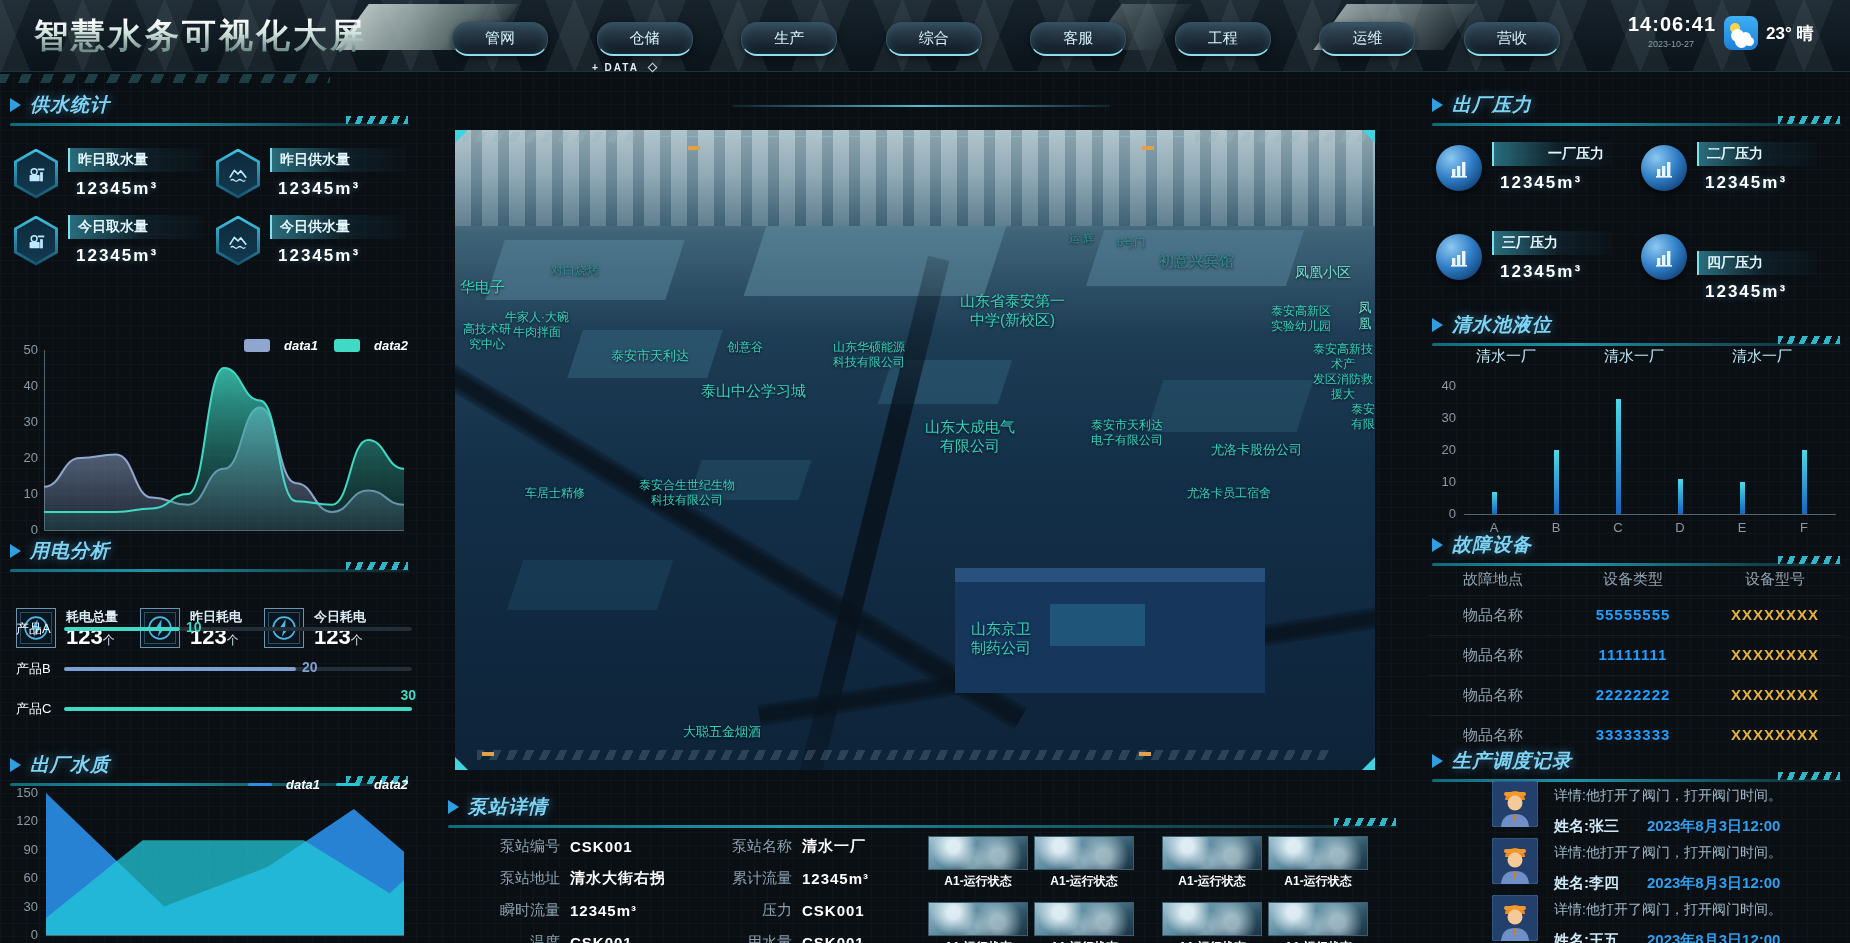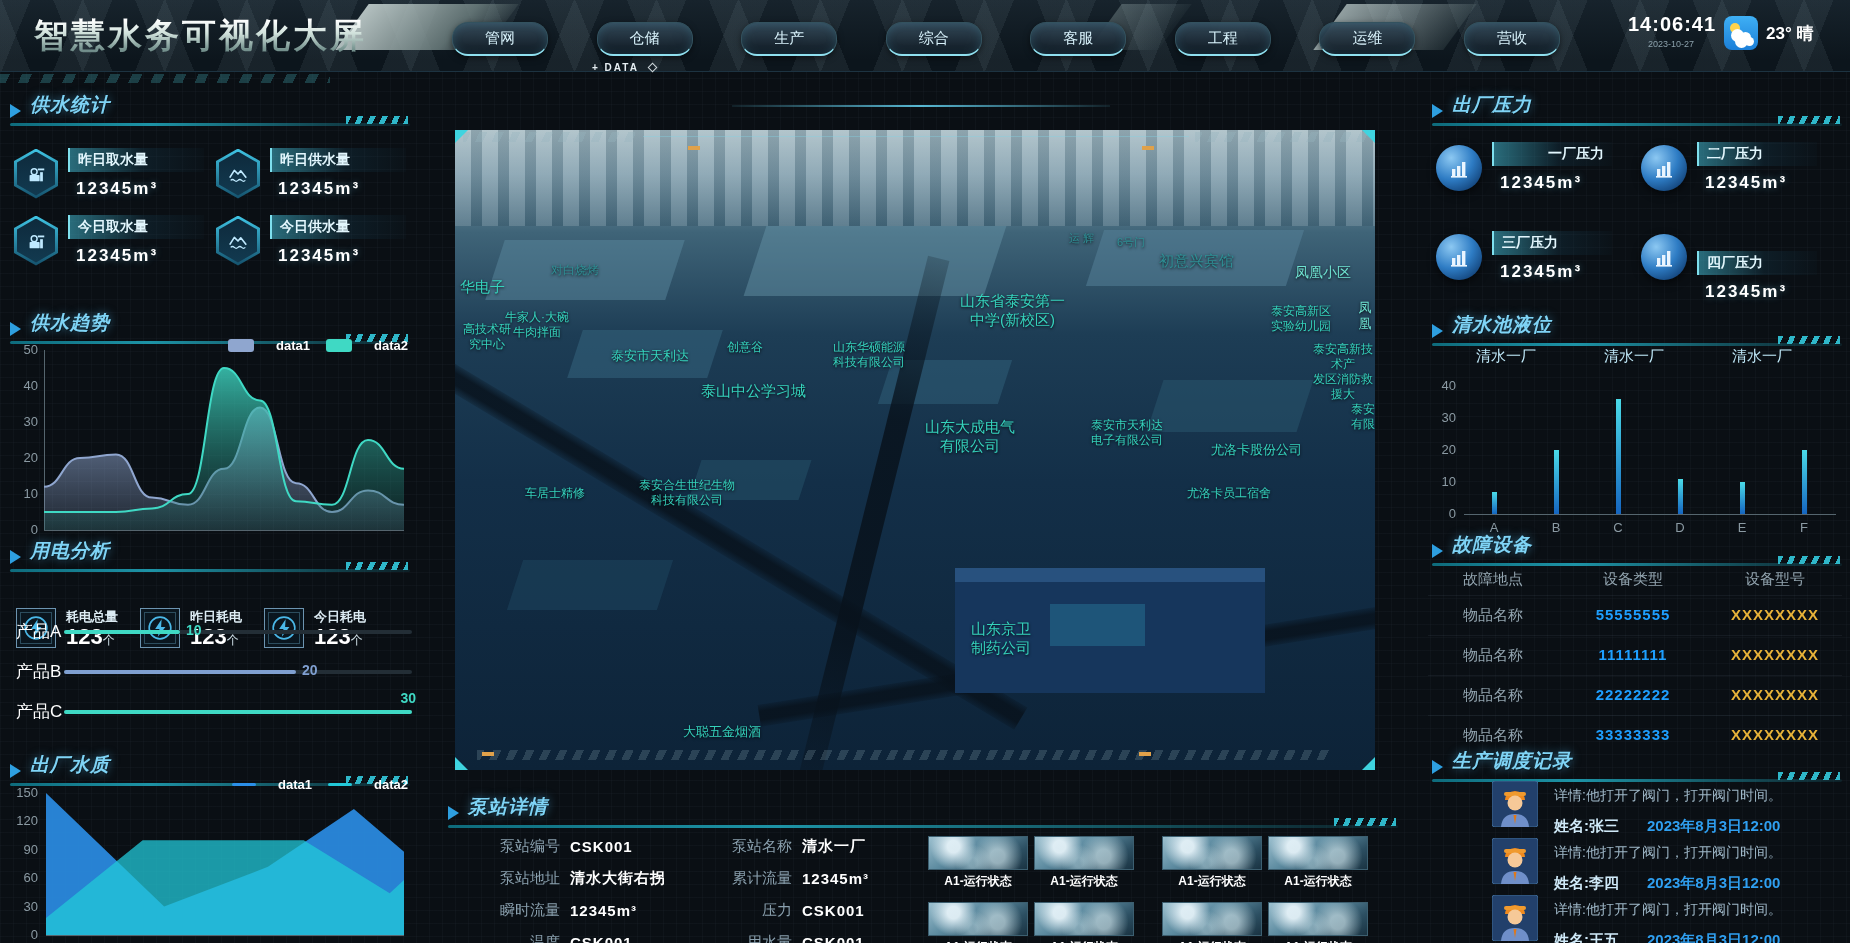--- a/index.html
+++ b/index.html
@@ -38,21 +38,21 @@
   .wicon .cl{position:absolute;left:7px;top:13px;width:13px;height:13px;border-radius:50%;background:#fff;
     box-shadow:8px 2px 0 -1px #fff,4px 6px 0 0 #fff,12px 6px 0 -2px #fff;}
   .wtext{font-size:17px;font-weight:bold;color:#fff;white-space:nowrap;}
   .data-badge{position:absolute;left:592px;top:62px;font-size:10px;color:#e6eef2;letter-spacing:2px;font-weight:bold;}
   .data-badge .dia{display:inline-block;width:7px;height:7px;border:1px solid #cfd8dc;transform:rotate(45deg);margin-left:10px;}
   .top-line{position:absolute;left:732px;top:105px;width:378px;height:2px;background:linear-gradient(90deg,rgba(90,190,215,.1),#58b9d4,rgba(90,190,215,.1));}
   .top-left-hatch{position:absolute;left:0;top:74px;width:330px;height:9px;
     background:repeating-linear-gradient(115deg,rgba(60,150,160,.35) 0 9px,transparent 9px 20px);}
   
   .sec-head{position:absolute;width:400px;}
-  .sec-head .row{display:flex;align-items:flex-end;gap:9px;}
+  .sec-head .row{display:flex;align-items:center;gap:9px;}
   .tri{width:0;height:0;border-left:11px solid #2e9fe0;border-top:7px solid transparent;border-bottom:7px solid transparent;}
   .sec-title{font-size:19px;font-weight:bold;font-style:italic;color:#7fd4f6;letter-spacing:1px;
     text-shadow:0 0 10px rgba(80,180,230,.55),1px 1px 0 rgba(0,0,0,.8);}
   .sec-line{position:relative;height:3px;margin-top:5px;border-radius:2px;
     background:linear-gradient(90deg,#0e6b7c,#1d93a6 35%,rgba(29,147,166,.12));}
   .sec-line::after{content:"";position:absolute;right:2px;top:-7px;width:62px;height:8px;
     background:repeating-linear-gradient(115deg,#2fb7c9 0 5px,transparent 5px 11px);}
   
   .stats-grid{position:absolute;display:grid;grid-template-columns:192px 192px;grid-gap:16px 10px;}
   .stat-card{display:flex;gap:10px;align-items:center;}
@@ -64,35 +64,35 @@
   .stat-banner{font-size:14px;font-weight:bold;color:#e2f6fd;padding:3px 8px;width:136px;
     border-left:2px solid #7fe0ee;
     background:linear-gradient(90deg,rgba(62,170,192,.6),rgba(25,72,95,.25) 55%,rgba(25,72,95,.05));}
   .stat-value{font-size:17px;font-weight:bold;color:#fff;letter-spacing:2px;margin-top:7px;padding-left:8px;
     text-shadow:0 0 7px rgba(120,220,255,.35);}
   
   .chart{position:absolute;}
   .ytick{position:absolute;font-size:13px;color:#8b9aa3;width:28px;text-align:right;}
   .xtick{position:absolute;font-size:13px;color:#8b9aa3;text-align:center;width:30px;}
   .legend{position:absolute;display:flex;gap:16px;align-items:center;}
-  .lg-item{display:flex;gap:22px;align-items:center;font-size:13px;font-weight:bold;color:#fff;}
+  .lg-item{display:flex;gap:14px;align-items:center;font-size:13px;font-weight:bold;color:#fff;font-style:italic;}
   .lg-sw{width:26px;height:13px;border-radius:3px;}
   .lg-ln{width:24px;height:3px;border-radius:2px;}
   .axis-x{position:absolute;height:1px;background:#55656e;}
   .axis-y{position:absolute;width:1px;background:#55656e;}
   
   .pow-row{position:absolute;display:flex;gap:22px;}
   .pow-card{display:flex;gap:10px;align-items:center;margin-top:36px;}
   .pow-icon{width:40px;height:40px;border:1px solid #6c94b0;display:grid;place-items:center;background:rgba(10,24,34,.8);}
   .pow-in{width:32px;height:32px;border:1px solid #2c4d5e;display:grid;place-items:center;}
   .pow-label{font-size:13px;color:#dcebf3;font-weight:bold;}
   .pow-value{font-size:22px;font-weight:900;color:#fff;line-height:1;}
   .pow-value span{font-size:12px;font-weight:normal;color:#cfe0e8;}
   .hbar-row{position:absolute;display:flex;align-items:center;width:396px;}
-  .hbar-label{width:48px;font-size:17px;color:#fff;flex:none;}
+  .hbar-label{width:48px;font-size:13px;color:#fff;flex:none;}
   .hbar-track{position:relative;height:4px;flex:1;background:#232e36;border-radius:2px;}
   .hbar-fill{position:absolute;left:0;top:0;height:4px;border-radius:2px;}
   .hbar-val{position:absolute;top:-8px;font-size:14px;font-weight:bold;}
   
   .map{position:absolute;left:455px;top:130px;width:920px;height:640px;overflow:hidden;cursor:grab;
     background:linear-gradient(180deg,#a6bcc4 0%,#7e9cab 7%,#3f6478 16%,#1d3d55 32%,#132f48 55%,#0d2338 100%);}
   .m-horizon{position:absolute;left:0;top:0;right:0;height:96px;
     background:repeating-linear-gradient(90deg,rgba(255,255,255,.14) 0 16px,rgba(30,55,70,.18) 16px 27px);}
   .slab{position:absolute;transform:skewX(-18deg);}
   .road{position:absolute;background:linear-gradient(180deg,rgba(6,14,22,.2),rgba(8,18,28,.85) 30%,rgba(8,18,28,.85) 70%,rgba(6,14,22,.2));}
@@ -244,27 +244,20 @@
             </svg>
           </div>
         </div>
         <div class="stat-right">
           <div class="stat-banner">今日供水量</div>
           <div class="stat-value">12345m³</div>
         </div>
       </div>
     </div>
 
-  <div class="sec-head" style="left:10px;top:310px;">
-    <div class="row">
-        <div class="tri"></div>
-        <div class="sec-title">供水趋势</div>
-      </div>
-      <div class="sec-line"></div>
-  </div>
   <div class="chart" id="trend-chart" style="left:10px;top:342px;width:398px;height:196px;">
       <div class="ytick" style="left: 0px; top: 0px;">50</div>
       <div class="ytick" style="left: 0px; top: 36px;">40</div>
       <div class="ytick" style="left: 0px; top: 72px;">30</div>
       <div class="ytick" style="left: 0px; top: 108px;">20</div>
       <div class="ytick" style="left: 0px; top: 144px;">10</div>
       <div class="ytick" style="left: 0px; top: 180px;">0</div>
       <div class="axis-y" style="left: 34px; top: 8px; height: 180px;"></div>
       <div class="axis-x" style="left: 34px; top: 188px; width: 360px;"></div>
       <div class="legend" style="right: 0px; top: -4px;">

